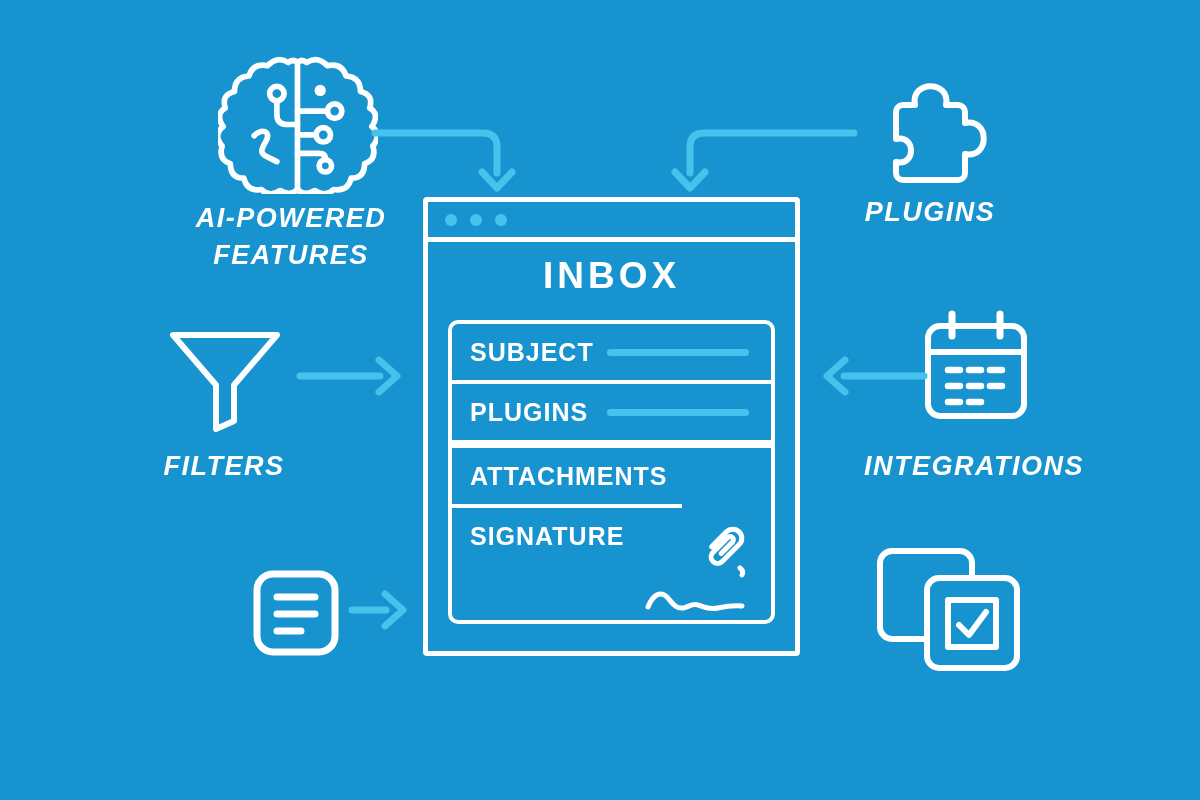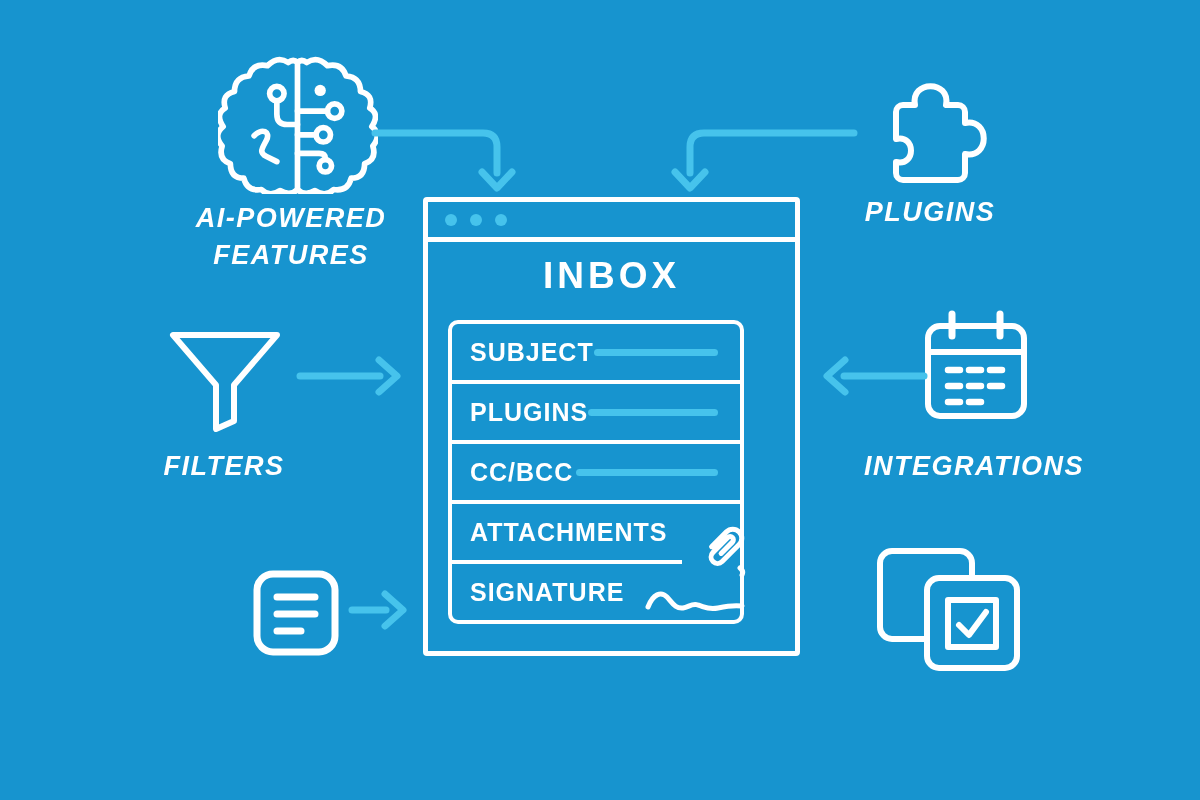--- a/index.html
+++ b/index.html
@@ -27,21 +27,21 @@
   .titlebar{
     height:40px;border-bottom:5px solid var(--stroke);
     display:flex;align-items:center;gap:13px;padding-left:17px;
   }
   .dot{width:12px;height:12px;border-radius:50%;background:var(--accent)}
   .window-title{
     margin-top:13px;text-align:center;color:var(--stroke);
     font-size:37px;font-weight:bold;letter-spacing:4px;
   }
   .fields{
-    position:absolute;left:20px;top:118px;width:296px;height:304px;
+    position:absolute;left:20px;top:118px;width:327px;height:304px;
     border:4px solid var(--stroke);border-radius:10px;
     display:flex;flex-direction:column;
   }
   .field-row{
     height:56px;display:flex;align-items:center;
     padding:0 22px 0 18px;position:relative;
   }
   .divider{height:4px;background:var(--stroke)}
   .divider.partial{background:transparent}
   .divider.partial .seg{width:230px;height:4px;background:var(--stroke)}
@@ -145,24 +145,20 @@
       <div class="field-row">
         <span class="field-label">SUBJECT</span>
         <span class="value-bar"></span>
       </div>
       <div class="divider"></div>
       <div class="field-row">
         <span class="field-label">PLUGINS</span>
         <span class="value-bar"></span>
       </div>
       <div class="divider"></div>
-      <div class="field-row">
-        <span class="field-label">CC/BCC</span>
-        <span class="value-bar"></span>
-      </div>
       <div class="divider"></div>
       <div class="field-row">
         <span class="field-label">ATTACHMENTS</span>
       </div>
       <div class="divider partial">
           <div class="seg"></div>
         </div>
       <div class="field-row">
         <span class="field-label">SIGNATURE</span>
       </div>

